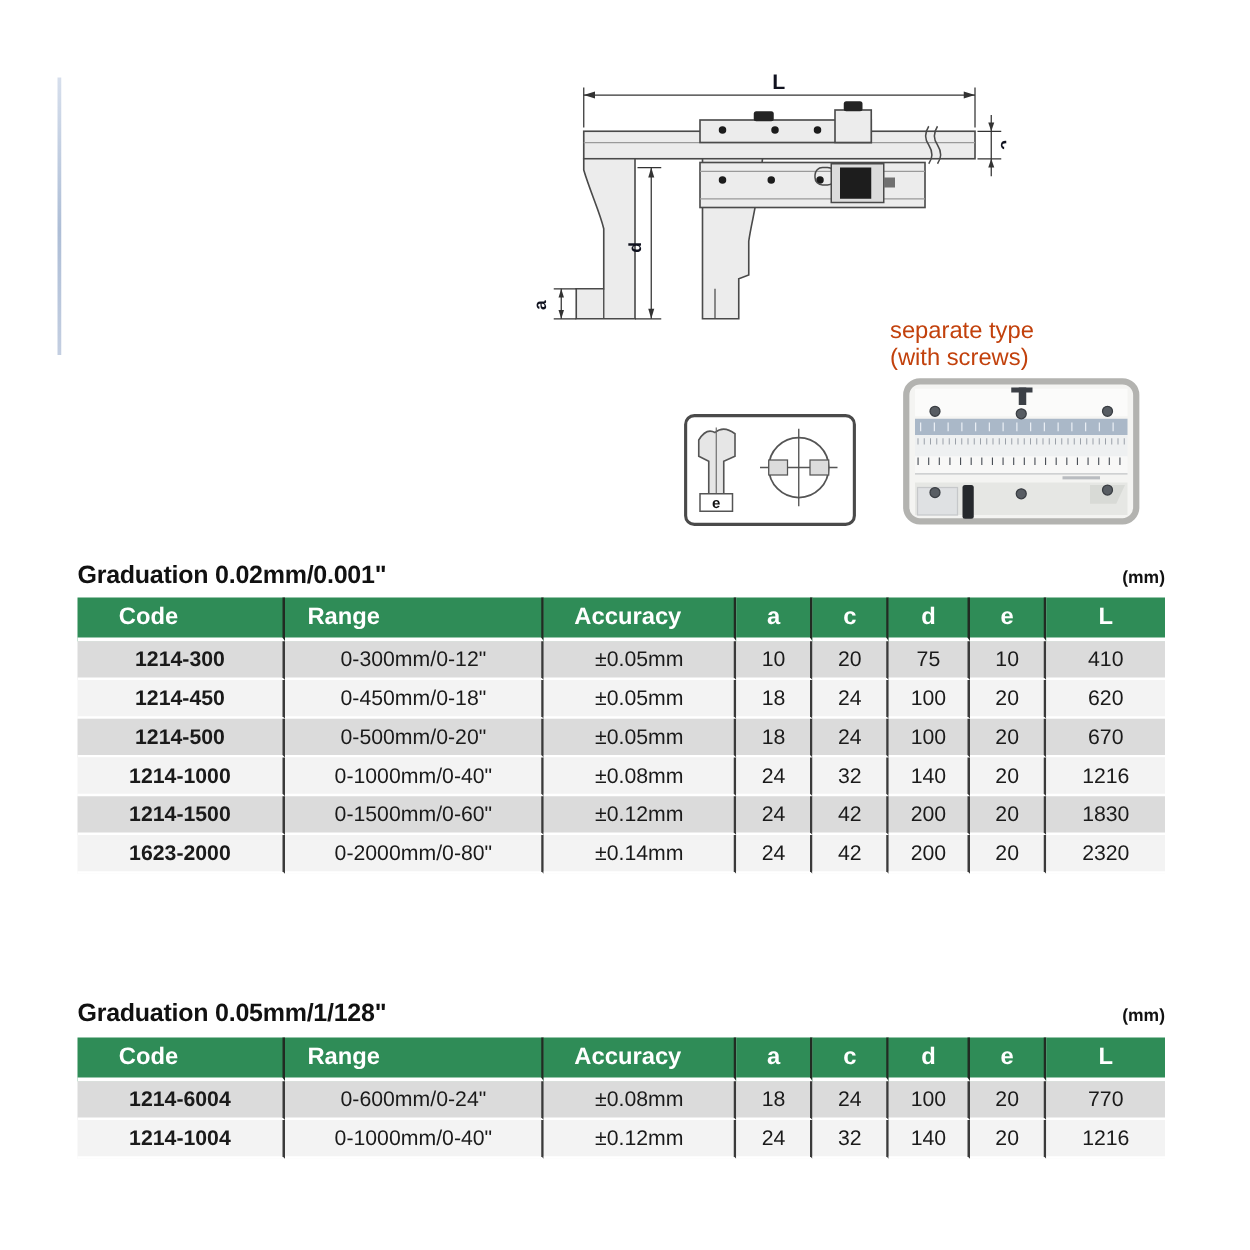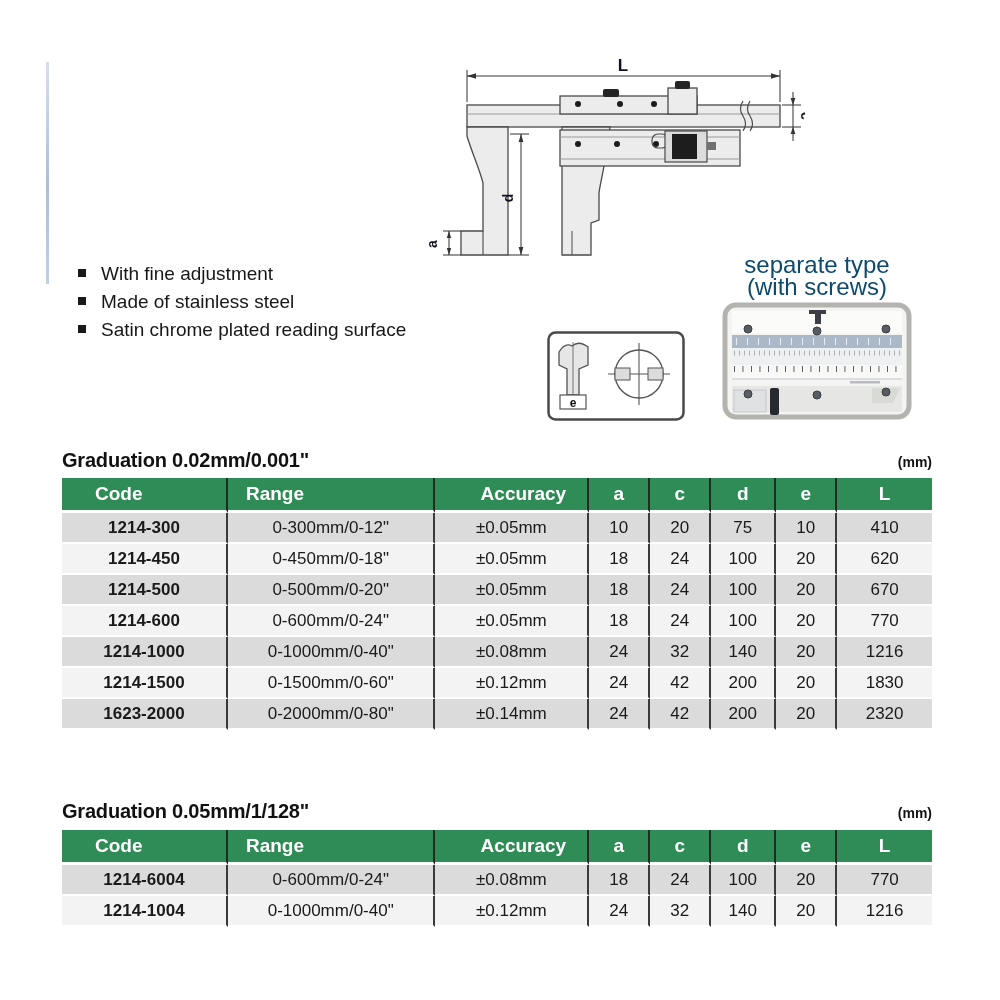--- a/index.html
+++ b/index.html
@@ -9,22 +9,22 @@
   
   .artifact{position:absolute;left:46px;top:62px;width:3px;height:222px;
             background:linear-gradient(180deg,#cfd9e9 0%,#9fb2cf 55%,#b9c6dc 100%);opacity:.85}
 
   
   .features{position:absolute;left:78px;top:263px;list-style:none;margin:0;padding:0}
   .features li{display:flex;align-items:flex-start;margin-bottom:7px;font-size:19px;line-height:21px;color:#171717}
   .features .bullet{width:8px;height:8px;background:#1a1a1a;margin:6px 15px 0 0;flex:none}
 
   
-  .sep-label{position:absolute;left:712px;top:254px;width:210px;text-align:center;
-             font-size:24px;line-height:22px;color:#0c4a6e}
+  .sep-label{position:absolute;left:712px;top:254px;width:210px;
+             font-size:19px;line-height:22px;color:#c2410c}
 
   
   .abs{position:absolute}
   svg text{font-family:"Liberation Sans",sans-serif}
 
   
   .tbl-title{position:absolute;left:62px;width:870px;display:flex;justify-content:space-between;align-items:baseline}
   .tbl-title h3{margin:0;font-size:20px;font-weight:bold;letter-spacing:-0.2px}
   .tbl-title .unit{font-size:14px;font-weight:bold}
   #title1{top:449px}
@@ -37,21 +37,21 @@
   .spec th{background:#2f8c57;color:#fff;font-size:19px;font-weight:bold;height:32px;
            border-bottom:3px solid #fff;padding:0}
   .spec th:not(:last-child){border-right:2px solid #212b22}
   .spec td{font-size:17px;text-align:center;height:29px;border-bottom:2px solid #fff;color:#1a1a1a;padding:0}
   .spec td:not(:last-child){border-right:2px solid #3a3a3a}
   .spec tbody tr:nth-child(odd) td{background:#dbdbdb}
   .spec tbody tr:nth-child(even) td{background:#f3f3f3}
   .spec td:first-child{font-weight:bold}
   .spec th:nth-child(1){text-align:left;padding-left:33px}
   .spec th:nth-child(2){text-align:left;padding-left:18px}
-  .spec th:nth-child(3){text-align:center;padding-left:24px}
+  .spec th:nth-child(3){text-align:left;padding-left:24px}
   .spec th:nth-child(n+4){text-align:center}
   .spec th:nth-child(1),.spec td:nth-child(1){width:17%}
   .spec th:nth-child(2),.spec td:nth-child(2){width:24%}
   .spec th:nth-child(3),.spec td:nth-child(3){width:16.5%}
   .spec th:nth-child(4),.spec td:nth-child(4){width:7.5%}
   .spec th:nth-child(5),.spec td:nth-child(5){width:7.5%}
   .spec th:nth-child(6),.spec td:nth-child(6){width:8%}
   .spec th:nth-child(7),.spec td:nth-child(7){width:7.5%}
   .spec th:nth-child(8),.spec td:nth-child(8){width:12%}
 </style>
@@ -140,34 +140,20 @@
     <g stroke="#333" stroke-width="1">
       <line x1="23" y1="183" x2="41" y2="183"></line>
       <line x1="23" y1="207" x2="41" y2="207"></line>
       <line x1="29" y1="183" x2="29" y2="207"></line>
       <polygon points="29,183 26.8,190 31.2,190" fill="#333" stroke="none"></polygon>
       <polygon points="29,207 26.8,200 31.2,200" fill="#333" stroke="none"></polygon>
     </g>
     <text x="17" y="196" text-anchor="middle" font-size="14" font-weight="bold" fill="#10121f" transform="rotate(-90,17,196)">a</text>
   </svg>
 
-  <ul class="features">
-    <li>
-      <span class="bullet"></span>
-      <span>With fine adjustment</span>
-    </li>
-    <li>
-      <span class="bullet"></span>
-      <span>Made of stainless steel</span>
-    </li>
-    <li>
-      <span class="bullet"></span>
-      <span>Satin chrome plated reading surface</span>
-    </li>
-  </ul>
 
   <div class="sep-label">
     <div>separate type</div>
     <div>(with screws)</div>
   </div>
 
   <svg class="abs" style="left:546px;top:330px;width:140px;height:92px" viewBox="0 0 140 92">
     <rect x="2.5" y="2.5" width="135" height="87" rx="7" fill="#ffffff" stroke="#4a4a4a" stroke-width="2.5"></rect>
     <path d="M13,35 L13,22 Q19,12 26,16 Q33,10 42,17 L42,35 L33,39 L33,65 L21,65 L21,39 Z" fill="#e6e6e6" stroke="#555" stroke-width="1.3"></path>
     <line x1="27" y1="12" x2="27" y2="79" stroke="#666" stroke-width="0.9"></line>
@@ -249,30 +235,20 @@
           <td>1214-500</td>
           <td>0-500mm/0-20"</td>
           <td>±0.05mm</td>
           <td>18</td>
           <td>24</td>
           <td>100</td>
           <td>20</td>
           <td>670</td>
         </tr>
         <tr>
-          <td>1214-600</td>
-          <td>0-600mm/0-24"</td>
-          <td>±0.05mm</td>
-          <td>18</td>
-          <td>24</td>
-          <td>100</td>
-          <td>20</td>
-          <td>770</td>
-        </tr>
-        <tr>
           <td>1214-1000</td>
           <td>0-1000mm/0-40"</td>
           <td>±0.08mm</td>
           <td>24</td>
           <td>32</td>
           <td>140</td>
           <td>20</td>
           <td>1216</td>
         </tr>
         <tr>

